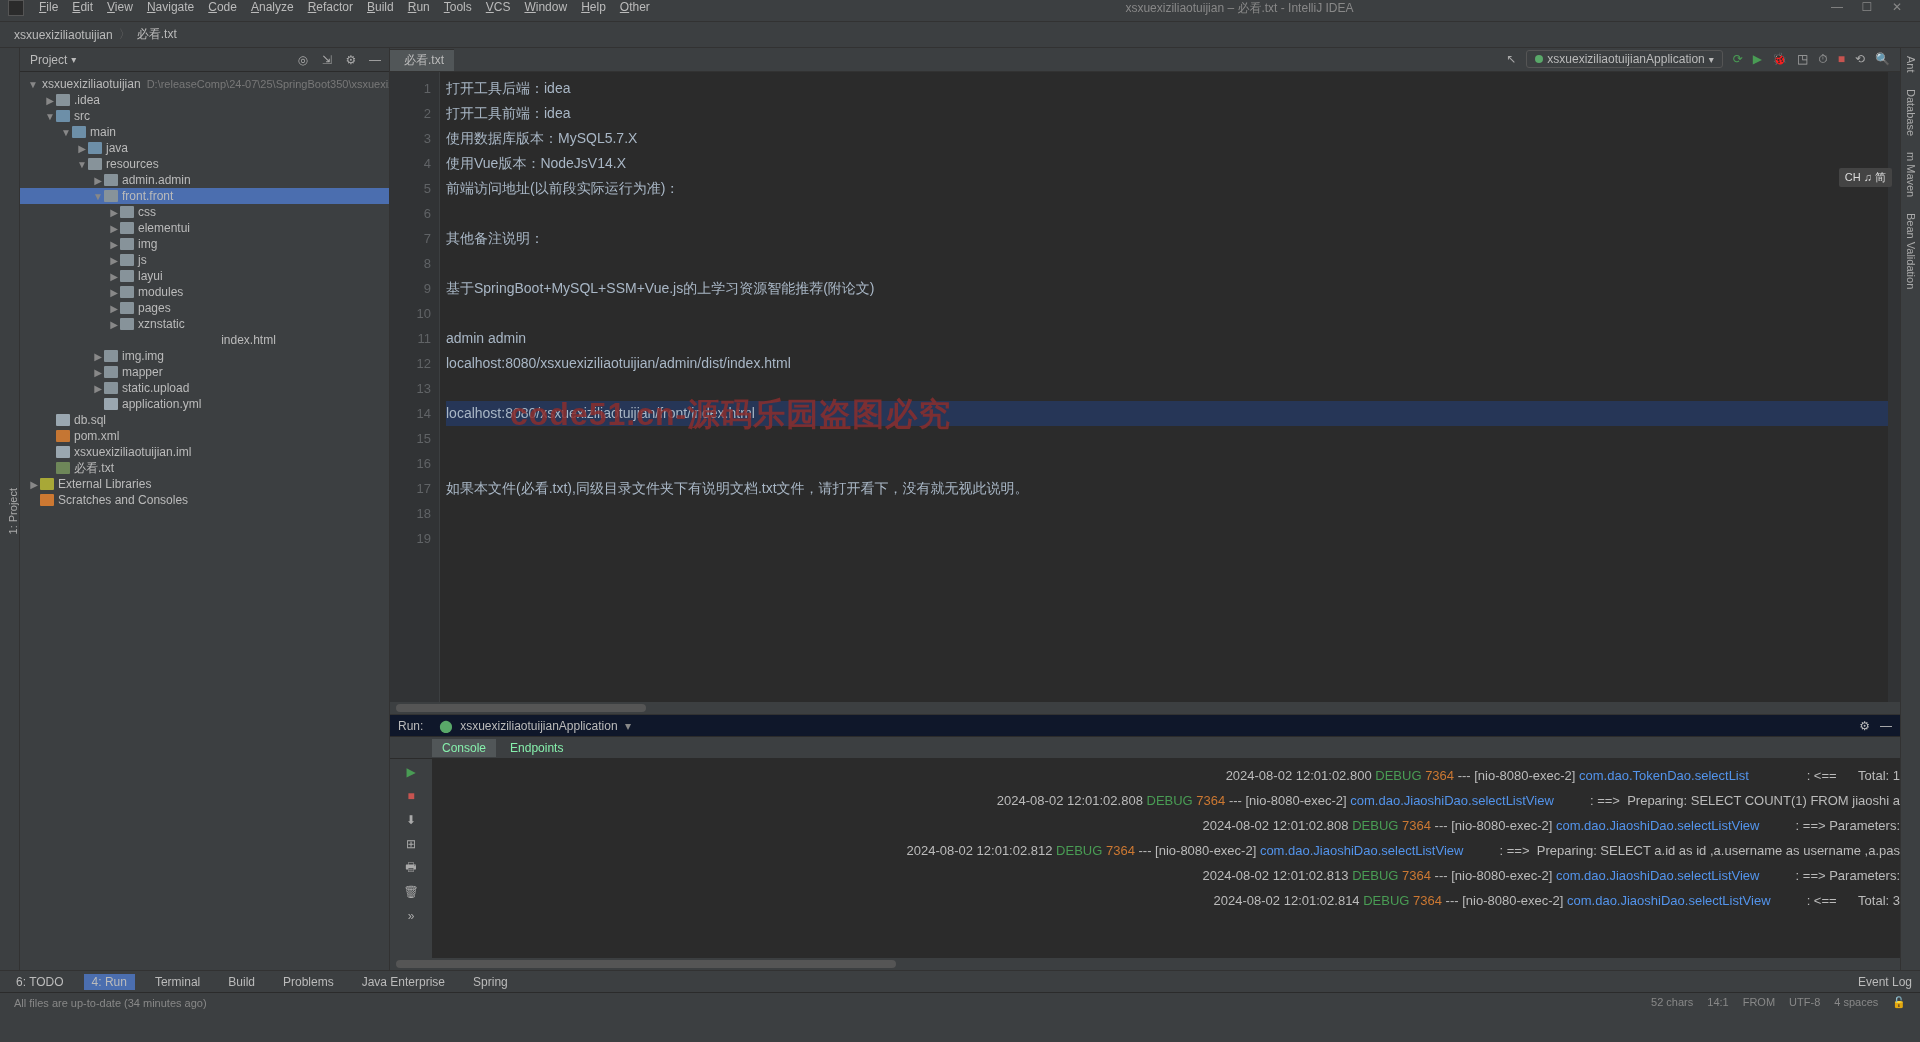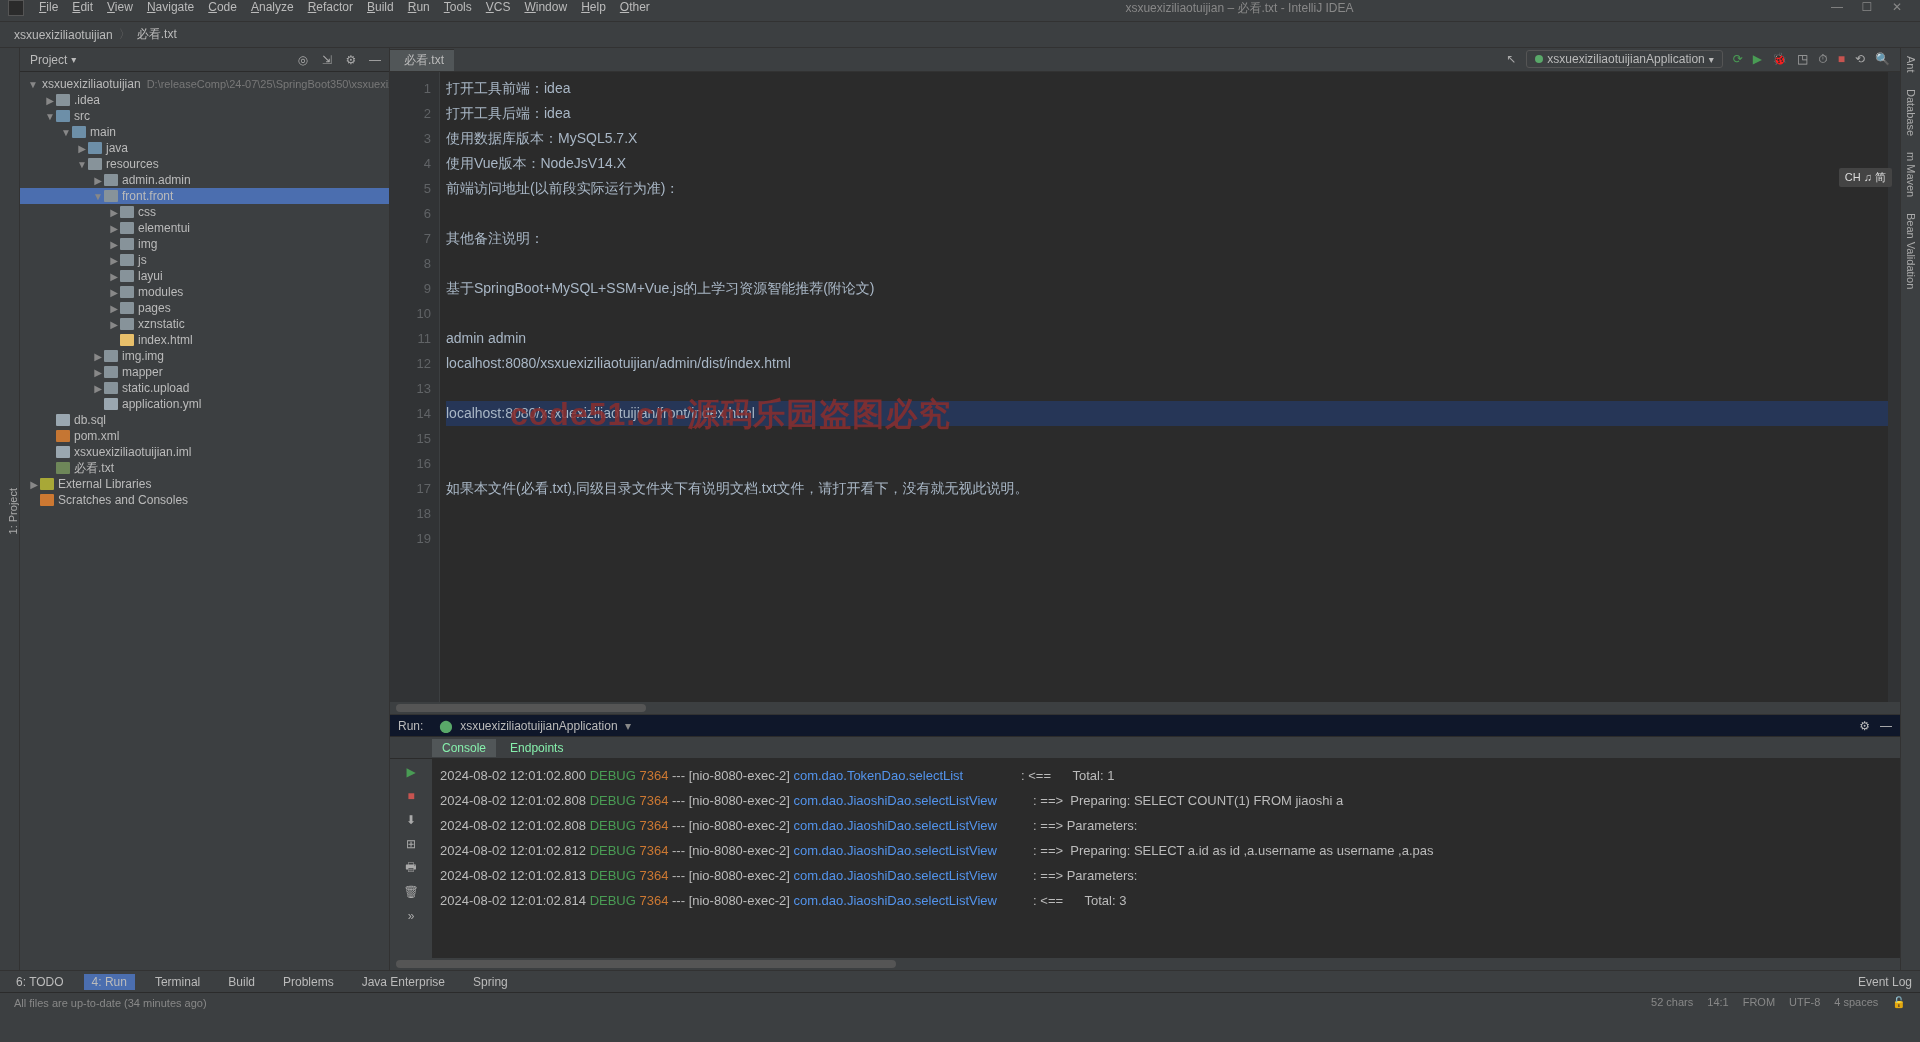--- a/index.html
+++ b/index.html
@@ -57,21 +57,21 @@
 .run-header .tabname { color:#bbb; padding:2px 8px; }
 .run-header .right { margin-left:auto; display:flex; gap:10px; }
 .run-subtabs { height:22px; background:#3c3f41; display:flex; align-items:center; padding-left:42px; border-bottom:1px solid #2b2b2b; gap:4px;}
 .run-subtabs .sub { padding:2px 10px; color:#86efac; cursor:pointer; }
 .run-subtabs .sub.act { background:#515658; }
 .run-body { flex:1; display:flex; overflow:hidden; }
 .run-tool-col { width:42px; background:#3c3f41; display:flex; flex-direction:column; align-items:center; padding-top:4px; gap:6px; }
 .run-tool-col span { width:18px;height:18px;display:flex;align-items:center;justify-content:center;color:#aaa;cursor:pointer;font-size:12px;}
 .run-tool-col .rerun { color:#499c54; }
 .run-tool-col .stop { color:#c75450; }
-.console { flex:1; font-family:"JetBrains Mono",Consolas,monospace; font-size:13px; line-height:25px; padding:4px 0 0 8px; overflow:hidden; white-space:pre; color:#bbb;}
+.console { flex:1; font-family:"JetBrains Mono",Consolas,monospace; font-size:13px; line-height:25px; padding:4px 0 0 8px; overflow:hidden; white-space:pre; color:#bbb;text-align:right;}
 .console .ts { color:#bbbbbb; }
 .console .dbg { color:#499c54; }
 .console .pid { color:#cc7832; }
 .console .cls { color:#5394ec; }
 .bottom-tabs { height:22px; background:#3c3f41; border-top:1px solid #323232; display:flex; align-items:center; padding:0 8px; gap:4px; }
 .bottom-tabs .btab { padding:1px 8px; color:#bbb; display:flex; align-items:center; gap:4px; cursor:pointer; font-size:12px;}
 .bottom-tabs .btab.act { background:#4b6eaf; }
 .bottom-tabs .right { margin-left:auto; display:flex; align-items:center; gap:10px; }
 .statusbar { height:20px; background:#3c3f41; border-top:1px solid #2b2b2b; display:flex; align-items:center; padding:0 14px; font-size:11px; color:#888; }
 .statusbar .right { margin-left:auto; display:flex; gap:14px; }
@@ -207,21 +207,21 @@
         <div class="node" style="padding-left: 88px;">
           <span class="arrow">▶</span>
           <span class="icon-f icon-folder"></span>
           <span class="label">pages</span>
         </div>
         <div class="node" style="padding-left: 88px;">
           <span class="arrow">▶</span>
           <span class="icon-f icon-folder"></span>
           <span class="label">xznstatic</span>
         </div>
-        <div class="node" style="padding-left: 88px;">
+        <div class="node" style="padding-left: 88px; flex-direction: column;">
           <span class="arrow"> </span>
           <span class="icon-f icon-html"></span>
           <span class="label">index.html</span>
         </div>
         <div class="node" style="padding-left: 72px;">
           <span class="arrow">▶</span>
           <span class="icon-f icon-folder"></span>
           <span class="label">img.img</span>
         </div>
         <div class="node" style="padding-left: 72px;">
@@ -296,22 +296,22 @@
           <div>13</div>
           <div>14</div>
           <div>15</div>
           <div>16</div>
           <div>17</div>
           <div>18</div>
           <div>19</div>
         </div>
       <div class="code" id="code">
         <div class="watermark">code51.cn-源码乐园盗图必究</div>
-      <div class="line">打开工具前端：idea</div>
-          <div class="line">打开工具后端：idea</div>
+      <div class="line">打开工具后端：idea</div>
+          <div class="line">打开工具前端：idea</div>
           <div class="line">使用数据库版本：MySQL5.7.X</div>
           <div class="line">使用Vue版本：NodeJsV14.X</div>
           <div class="line">前端访问地址(以前段实际运行为准)：</div>
           <div class="line"></div>
           <div class="line">其他备注说明：</div>
           <div class="line"></div>
           <div class="line">基于SpringBoot+MySQL+SSM+Vue.js的上学习资源智能推荐(附论文)</div>
           <div class="line"></div>
           <div class="line">admin admin</div>
           <div class="line">localhost:8080/xsxuexiziliaotuijian/admin/dist/index.html</div>

